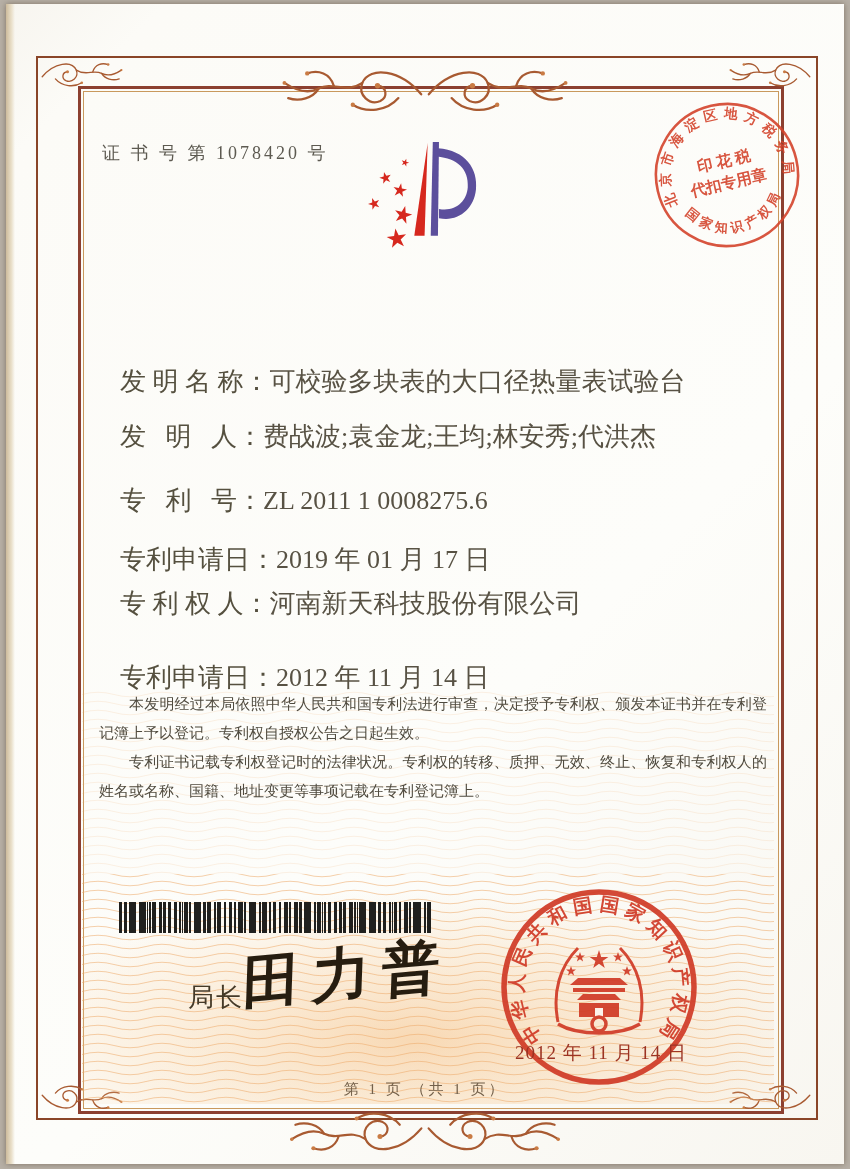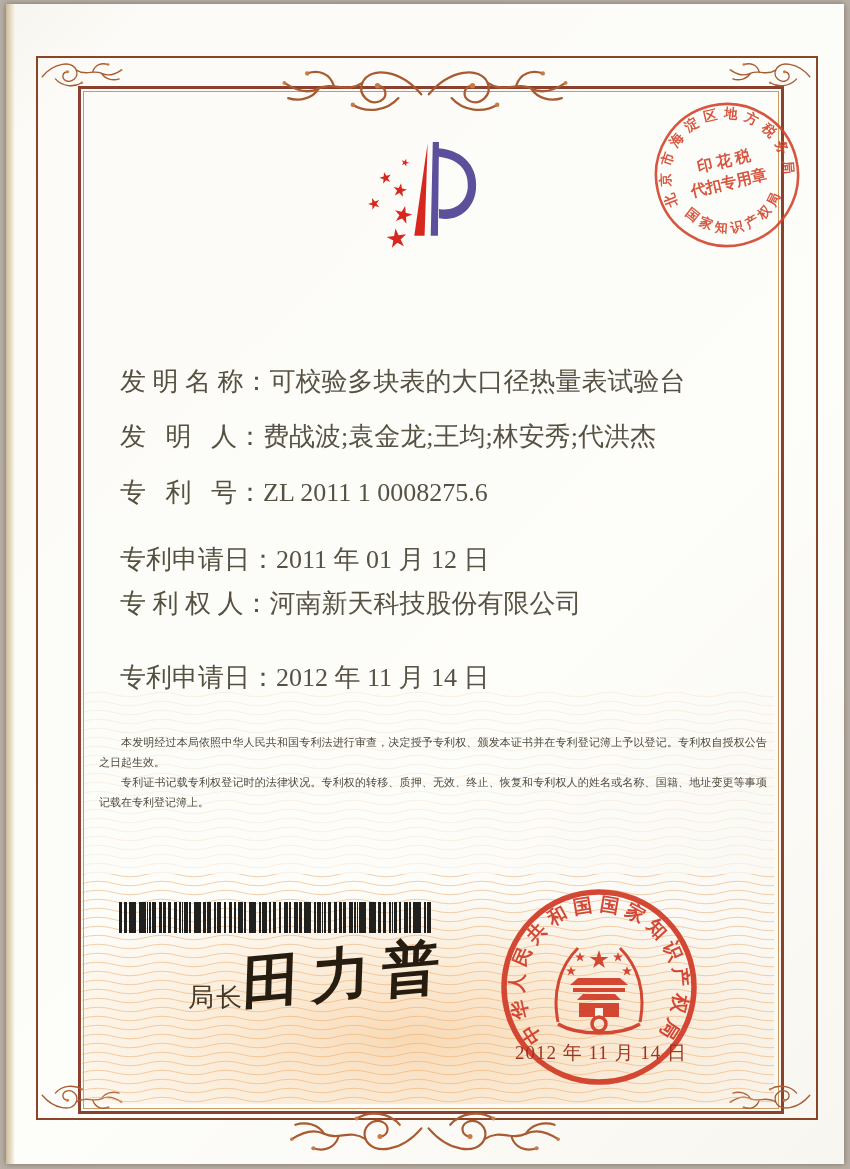--- a/index.html
+++ b/index.html
@@ -40,22 +40,22 @@
   .logo{position:absolute;left:356px;top:136px;width:120px;height:108px;}
   .title{
     position:absolute;left:0;top:258px;width:838px;text-align:center;
     font-size:41px;font-weight:600;letter-spacing:12px;color:#2d2d29;white-space:pre;
   }
   .fields{position:absolute;left:114px;top:360px;width:640px;}
   .field-row{position:absolute;left:0;font-size:26px;color:#55503f;white-space:nowrap;}
   .field-label{display:inline-block;min-width:114px;white-space:pre;}
   .field-value{color:#585244;}
   .paragraphs{
-    position:absolute;left:93px;top:728px;width:668px;
-    font-size:11px;line-height:20px;color:#4f4a3e;text-align:justify;
+    position:absolute;left:93px;top:686px;width:668px;
+    font-size:15px;line-height:29px;color:#4f4a3e;text-align:justify;
   }
   .paragraphs p{margin:0;text-indent:2em;}
   .barcode{
     position:absolute;left:113px;top:898px;width:314px;height:31px;
     background:
       repeating-linear-gradient(90deg,#20201e 0 2px,rgba(0,0,0,0) 2px 5px),
       repeating-linear-gradient(90deg,#20201e 0 3px,rgba(0,0,0,0) 3px 11px),
       repeating-linear-gradient(90deg,#20201e 0 1px,rgba(0,0,0,0) 1px 7px);
   }
   .sig-title{
@@ -127,20 +127,21 @@
         <stop offset="0%" stop-color="#f6bd7d" stop-opacity="0.55"></stop>
         <stop offset="55%" stop-color="#f8ce9b" stop-opacity="0.3"></stop>
         <stop offset="100%" stop-color="#f8ce9b" stop-opacity="0"></stop>
       </radialGradient>
     </defs>
     <rect x="0" y="0" width="692" height="184" fill="url(#wave)" opacity="0.16"></rect>
     <rect x="0" y="184" width="692" height="230" fill="url(#tint)"></rect>
     <rect x="0" y="184" width="692" height="230" fill="url(#wave)" opacity="0.55"></rect>
   </svg>
 
+  <div class="cert-no">证 书 号 第 1078420 号</div>
 
   <svg class="tax-stamp" viewBox="0 0 158 158" xmlns="http://www.w3.org/2000/svg">
     <g transform="rotate(-13 79 79)" fill="#d4442c">
       <circle cx="79" cy="79" r="71" fill="none" stroke="#d4442c" stroke-width="2.6"></circle>
       <path id="taxTop" d="M25.4,98.5 A57,57 0 1 1 132.6,98.5" fill="none"></path>
       <path id="taxBottom" d="M29.6,107.5 A57,57 0 0 0 128.4,107.5" fill="none"></path>
       <text font-size="13.5" letter-spacing="6" font-weight="bold">
         <textPath href="#taxTop" startOffset="50%" text-anchor="middle">北京市海淀区地方税务局</textPath>
       </text>
       <text font-size="13" letter-spacing="4" font-weight="bold">
@@ -170,22 +171,22 @@
       <use href="#star" transform="translate(11,62) scale(6) rotate(-20)"></use>
       <use href="#star" transform="translate(39,73) scale(9) rotate(14)"></use>
       <use href="#star" transform="translate(33,96) scale(10) rotate(-8)"></use>
     </g>
   </svg>
 
 
   <div class="fields">
     <div class="field-row" style="top:0"><span class="field-label">发 明 名 称：</span><span class="field-value">可校验多块表的大口径热量表试验台</span></div>
     <div class="field-row" style="top:55px"><span class="field-label">发   明   人：</span><span class="field-value">费战波;袁金龙;王均;林安秀;代洪杰</span></div>
-    <div class="field-row" style="top:111px"><span class="field-label">专   利   号：</span><span class="field-value">ZL 2011 1 0008275.6</span></div>
-    <div class="field-row" style="top:178px"><span class="field-label">专利申请日：</span><span class="field-value">2011 年 01 月 12 日</span></div>
+    <div class="field-row" style="top:119px"><span class="field-label">专   利   号：</span><span class="field-value">ZL 2011 1 0008275.6</span></div>
+    <div class="field-row" style="top:178px"><span class="field-label">专利申请日：</span><span class="field-value">2019 年 01 月 17 日</span></div>
     <div class="field-row" style="top:222px"><span class="field-label">专 利 权 人：</span><span class="field-value">河南新天科技股份有限公司</span></div>
     <div class="field-row" style="top:296px"><span class="field-label">专利申请日：</span><span class="field-value">2012 年 11 月 14 日</span></div>
   </div>
 
   <div class="paragraphs">
     <p>本发明经过本局依照中华人民共和国专利法进行审查，决定授予专利权、颁发本证书并在专利登记簿上予以登记。专利权自授权公告之日起生效。</p>
     <p>专利证书记载专利权登记时的法律状况。专利权的转移、质押、无效、终止、恢复和专利权人的姓名或名称、国籍、地址变更等事项记载在专利登记簿上。</p>
   </div>
 
   <div class="barcode"></div>
@@ -214,13 +215,14 @@
         <rect x="97" y="122" width="8" height="9" fill="#fdf4ee"></rect>
         <circle cx="101" cy="138" r="7" fill="none" stroke="#d03a26" stroke-width="3.5"></circle>
         <path d="M60,136 C54,106 62,80 80,62" fill="none" stroke="#d03a26" stroke-width="3"></path>
         <path d="M142,136 C148,106 140,80 122,62" fill="none" stroke="#d03a26" stroke-width="3"></path>
         <path d="M60,138 C80,150 122,150 142,138" fill="none" stroke="#d03a26" stroke-width="3.5"></path>
       </g>
     </g>
   </svg>
   <div class="seal-date">2012 年 11 月 14 日</div>
 
+  <div class="footer">第 1 页 （共 1 页）</div>
 </div>
 
 </body></html>

